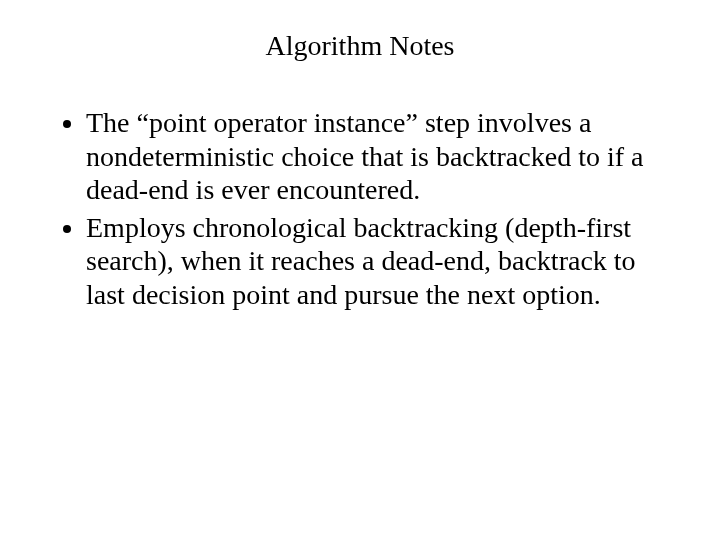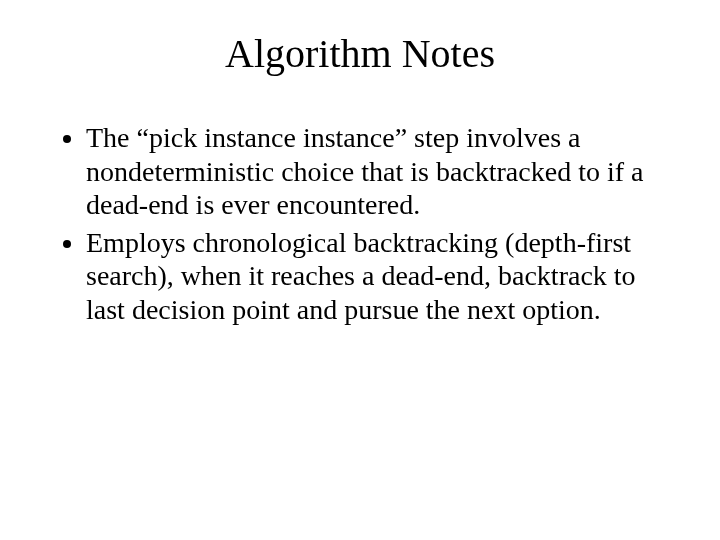--- a/index.html
+++ b/index.html
@@ -12,21 +12,21 @@
     color: #000000;
   }
   .slide {
     width: 720px;
     height: 540px;
     box-sizing: border-box;
     padding: 30px 50px 40px 50px;
   }
   .title {
     text-align: center;
-    font-size: 40px;
+    font-size: 28px;
     font-weight: normal;
     margin-top: 0;
     margin-bottom: 44px;
   }
   ul.body {
     list-style: disc;
     margin: 0;
     padding-left: 36px;
   }
   ul.body li {
@@ -34,16 +34,16 @@
     line-height: 1.2;
     margin-bottom: 4px;
   }
 </style>
 </head>
 <body>
 
 <div class="slide">
   <h1 class="title">Algorithm Notes</h1>
   <ul class="body">
-    <li>The “pick instance instance” step involves a nondeterministic choice that is backtracked to if a dead-end is ever encountered.</li>
+    <li>The “point operator instance” step involves a nondeterministic choice that is backtracked to if a dead-end is ever encountered.</li>
     <li>Employs chronological backtracking (depth-first search), when it reaches a dead-end, backtrack to last decision point and pursue the next option.</li>
   </ul>
 </div>
 
 </body></html>

